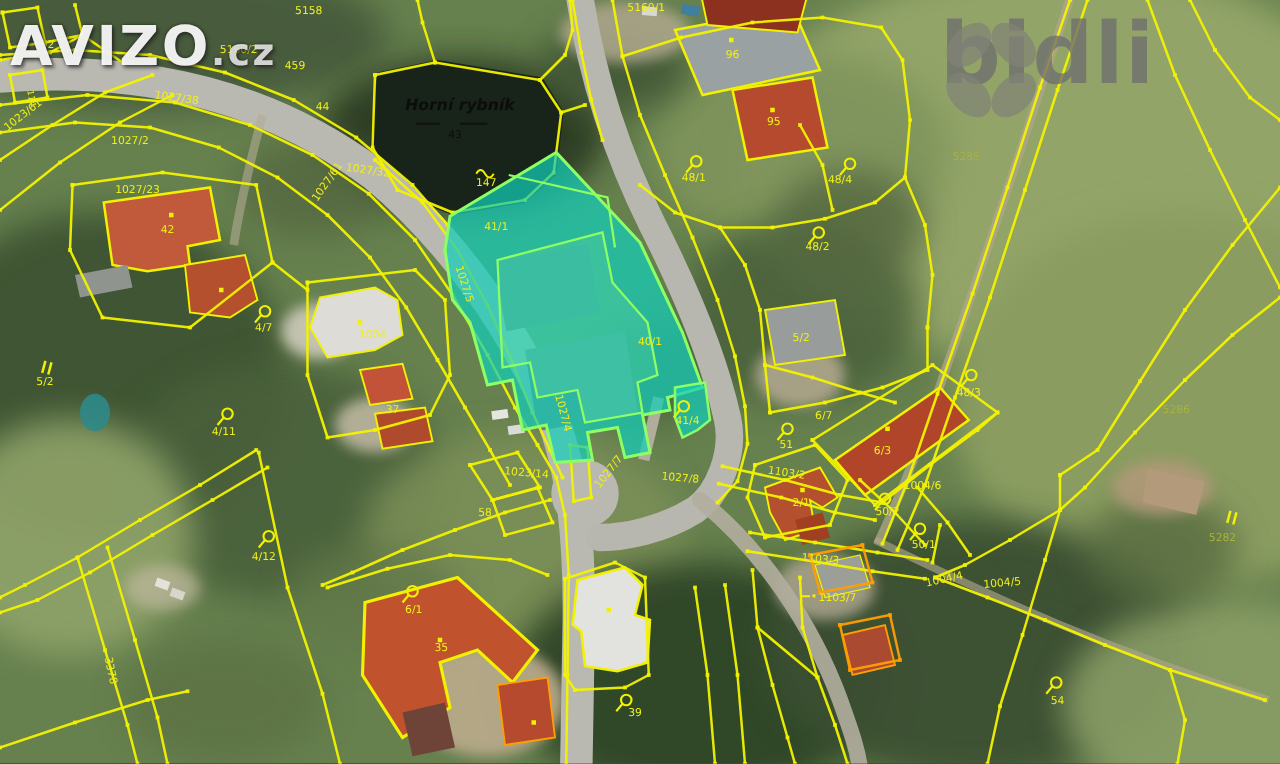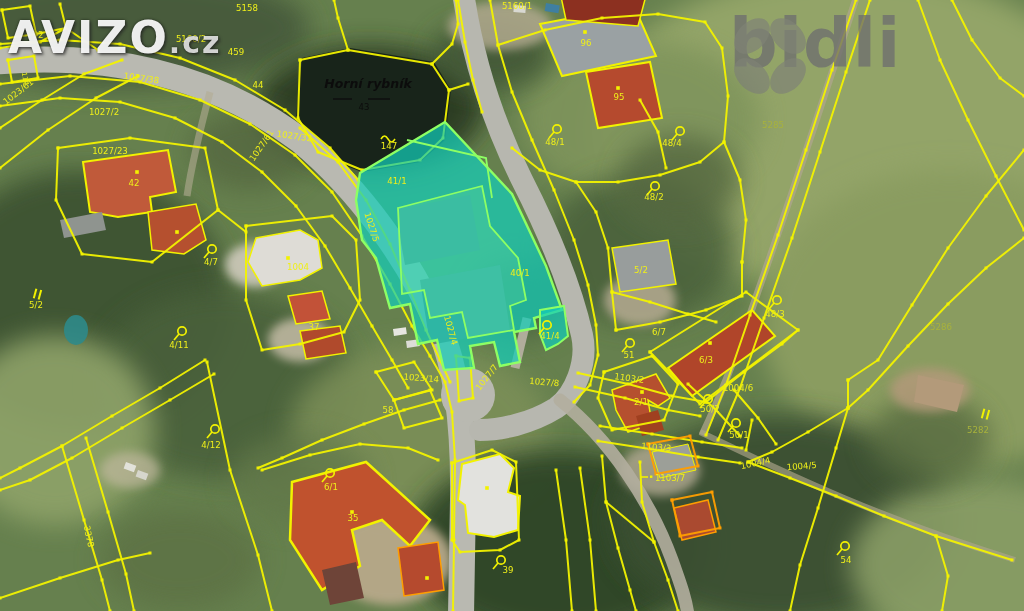--- a/index.html
+++ b/index.html
@@ -4,21 +4,21 @@
 <style>
   html,body{margin:0;padding:0;background:#1b1b1b;}
   .stage{position:relative;width:1024px;height:611px;overflow:hidden;
          font-family:"DejaVu Sans",sans-serif;background:#66804e;}
   .stage svg{position:absolute;left:0;top:0;}
   .lbl{font-family:"DejaVu Sans",sans-serif;}
   .wm-avizo{position:absolute;left:8px;top:12px;z-index:5;pointer-events:none;
     color:rgba(255,255,255,.92);font-weight:bold;font-size:44px;letter-spacing:2px;
     text-shadow:0 0 3px rgba(0,0,0,.55),2px 2px 3px rgba(40,40,40,.6);}
   .wm-avizo .cz{font-size:30px;color:rgba(235,235,235,.88);font-weight:bold;text-align:right;}
-  .wm-bidli{position:absolute;left:729px;top:10px;z-index:5;pointer-events:none;
+  .wm-bidli{position:absolute;left:752px;top:10px;z-index:5;pointer-events:none;
     display:flex;align-items:center;opacity:.78;}
   .wm-bidli .txt{color:#6f6f6f;font-weight:bold;font-size:68px;letter-spacing:1px;
     font-family:"DejaVu Sans",sans-serif;line-height:1;}
 </style>
 </head>
 <body>
 
 <div class="stage">
   <svg width="1024" height="611" viewBox="0 0 1024 611">
     <defs>

